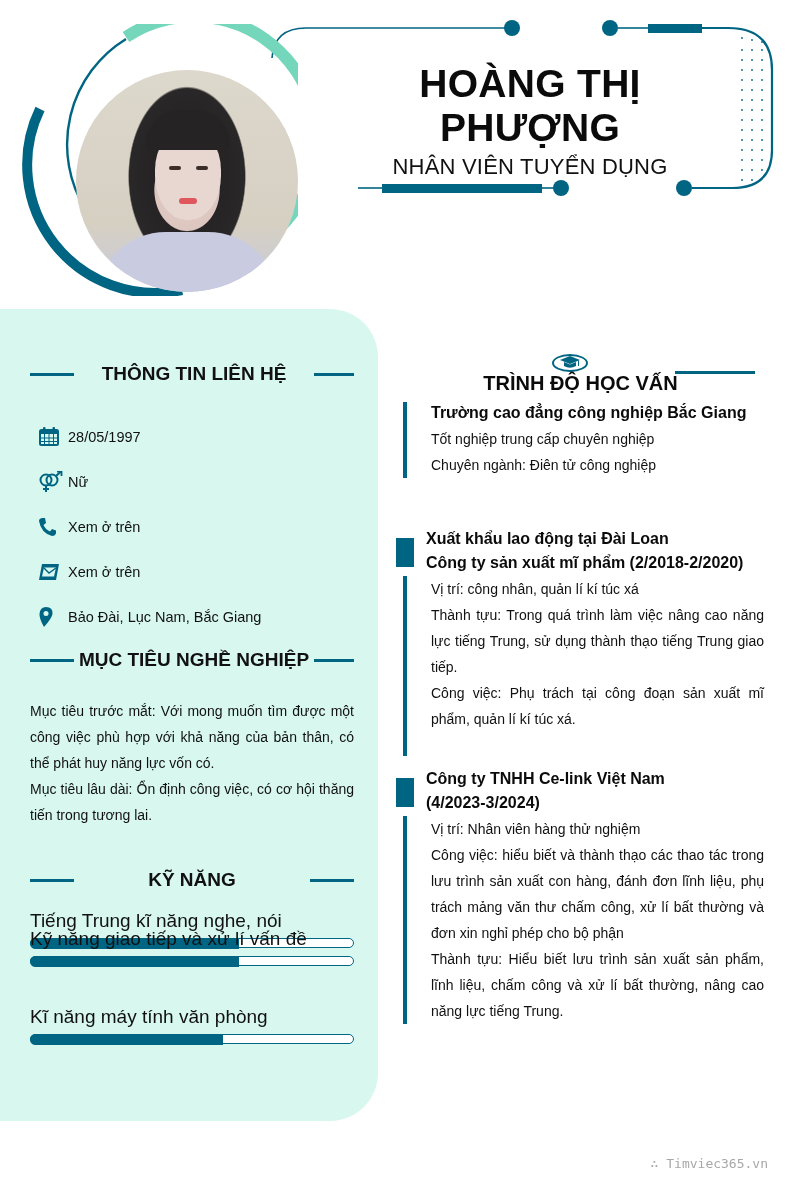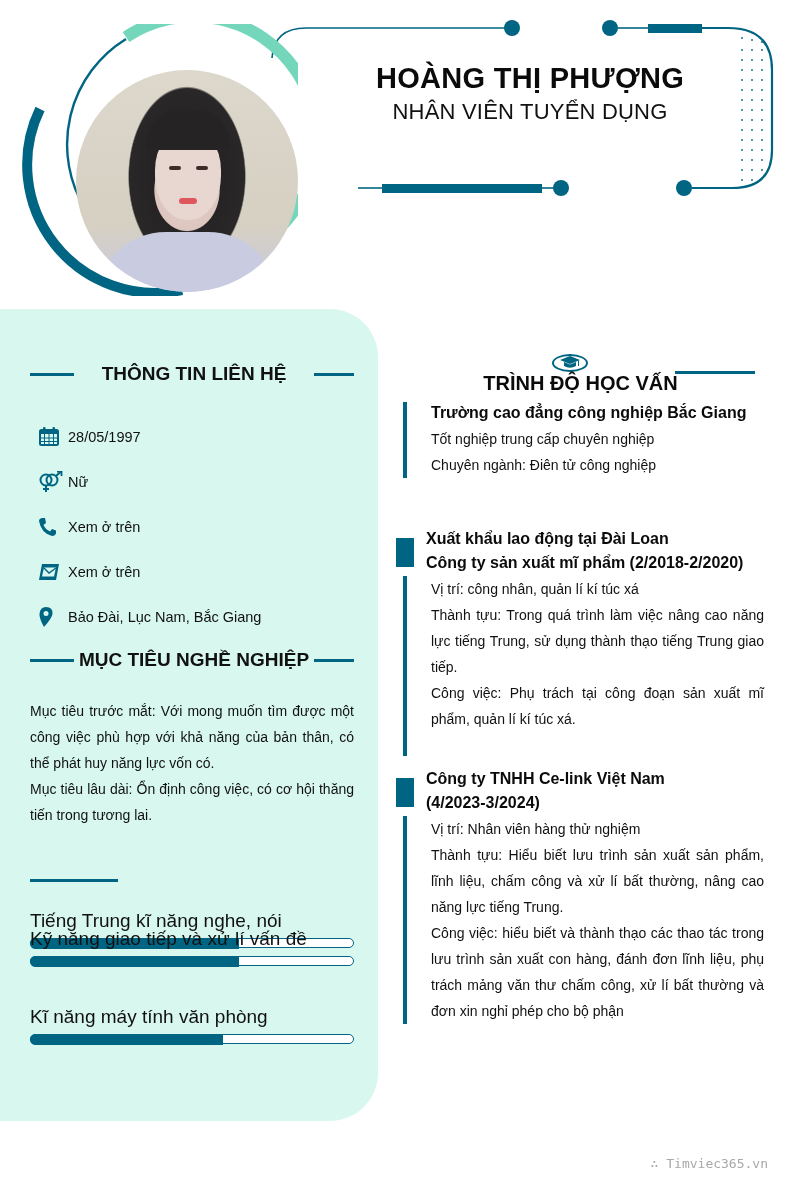--- a/index.html
+++ b/index.html
@@ -16,21 +16,21 @@
                 linear-gradient(180deg, #ddd8cc 0%, #d6d0c3 70%, #c7c9dd 100%);
     overflow: hidden;
   }
   .photo .shirt { position: absolute; left: 20px; bottom: -10px; width: 182px; height: 70px; background: #c9cbe0; border-radius: 80px 80px 0 0; }
   .photo .face { position: absolute; left: 79px; top: 58px; width: 66px; height: 92px; border-radius: 46% 46% 48% 48%; background: #e8d6d1; }
   .photo .bangs { position: absolute; left: 70px; top: 40px; width: 84px; height: 40px; background: #262324; border-radius: 40px 40px 6px 6px; }
   .photo .lips { position: absolute; left: 103px; top: 128px; width: 18px; height: 6px; border-radius: 4px; background: #e0565d; }
   .photo .eye { position: absolute; top: 96px; width: 12px; height: 4px; border-radius: 3px; background: #3a2d2a; }
 
   .name-block { position: absolute; left: 360px; top: 62px; width: 340px; text-align: center; }
-  .name { font-size: 29px; font-weight: 700; letter-spacing: 0.3px; color: #0b0b0b; }
+  .name { font-size: 39px; font-weight: 700; letter-spacing: 0.3px; color: #0b0b0b; }
   .title { font-size: 22px; font-weight: 400; margin-top: 4px; color: #111; letter-spacing: 0.2px; }
 
   
   .left-panel {
     position: absolute; left: 0; top: 309px; width: 378px; height: 812px;
     background: #d8f8ef; border-radius: 0 48px 48px 0;
   }
   .sec-head { position: absolute; left: 30px; width: 324px; height: 24px; display: flex; align-items: center; }
   .sec-head .line { height: 3px; background: #006582; }
   .sec-head .label { font-size: 19px; font-weight: 700; text-align: center; flex: 1; color: #111; white-space: nowrap; }
@@ -226,20 +226,21 @@
   <div class="label">MỤC TIÊU NGHỀ NGHIỆP</div>
   <div class="line" style="width:40px;"></div>
 </div>
 <div class="para" style="top:698px;">
   <div>Mục tiêu trước mắt: Với mong muốn tìm được một công việc phù hợp với khả năng của bản thân, có thể phát huy năng lực vốn có.</div>
   <div>Mục tiêu lâu dài: Ổn định công việc, có cơ hội thăng tiến trong tương lai.</div>
 </div>
 
 <div class="sec-head" style="top:868px;">
   <div class="line" style="width:44px;"></div>
+  <div class="label">KỸ NĂNG</div>
   <div class="line" style="width:44px;"></div>
 </div>
 
 <div class="skill" style="top:910px;">
   <div class="s-label">Tiếng Trung kĩ năng nghe, nói</div>
   <div class="bar">
       <div class="fill" style="width:65%;"></div>
     </div>
 </div>
 <div class="skill" style="top:904px;margin-top:24px;">
@@ -285,17 +286,17 @@
 </div>
 
 <div class="sq" style="left:396px;top:778px;"></div>
 <div class="r-title" style="left:426px;top:767px;">
   <div>Công ty TNHH Ce-link Việt Nam</div>
   <div>(4/2023-3/2024)</div>
 </div>
 <div class="vbar" style="left:403px;top:816px;height:208px;"></div>
 <div class="r-text" style="left:431px;top:816px;width:333px;">
   <div>Vị trí: Nhân viên hàng thử nghiệm</div>
+  <div>Công việc: hiểu biết và thành thạo các thao tác trong lưu trình sản xuất con hàng, đánh đơn lĩnh liệu, phụ trách mảng văn thư chấm công, xử lí bất thường và đơn xin nghỉ phép cho bộ phận</div>
   <div>Thành tựu: Hiểu biết lưu trình sản xuất sản phẩm, lĩnh liệu, chấm công và xử lí bất thường, nâng cao năng lực tiếng Trung.</div>
-  <div>Công việc: hiểu biết và thành thạo các thao tác trong lưu trình sản xuất con hàng, đánh đơn lĩnh liệu, phụ trách mảng văn thư chấm công, xử lí bất thường và đơn xin nghỉ phép cho bộ phận</div>
 </div>
 
 <div class="watermark">∴ Timviec365.vn</div>
 
 </body></html>

